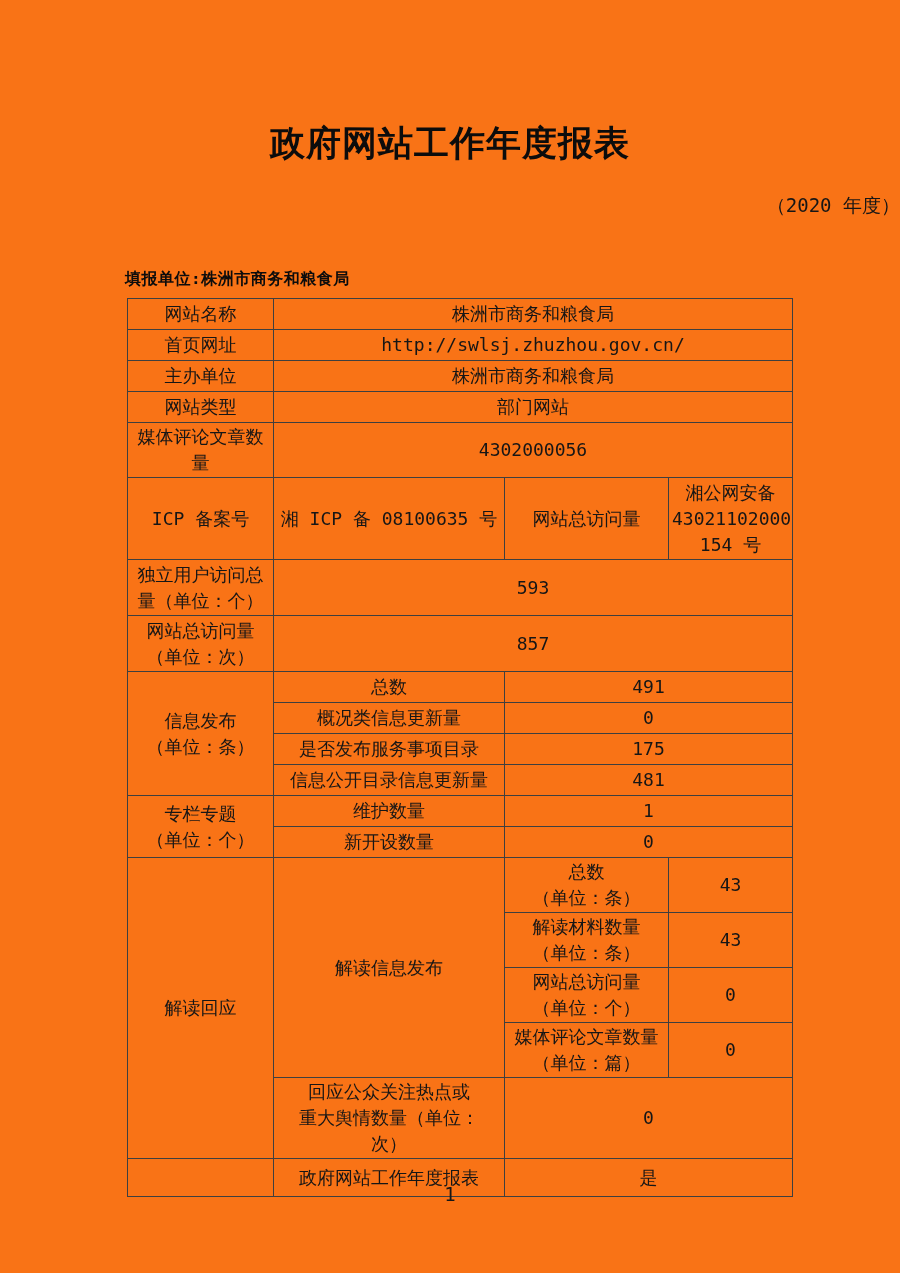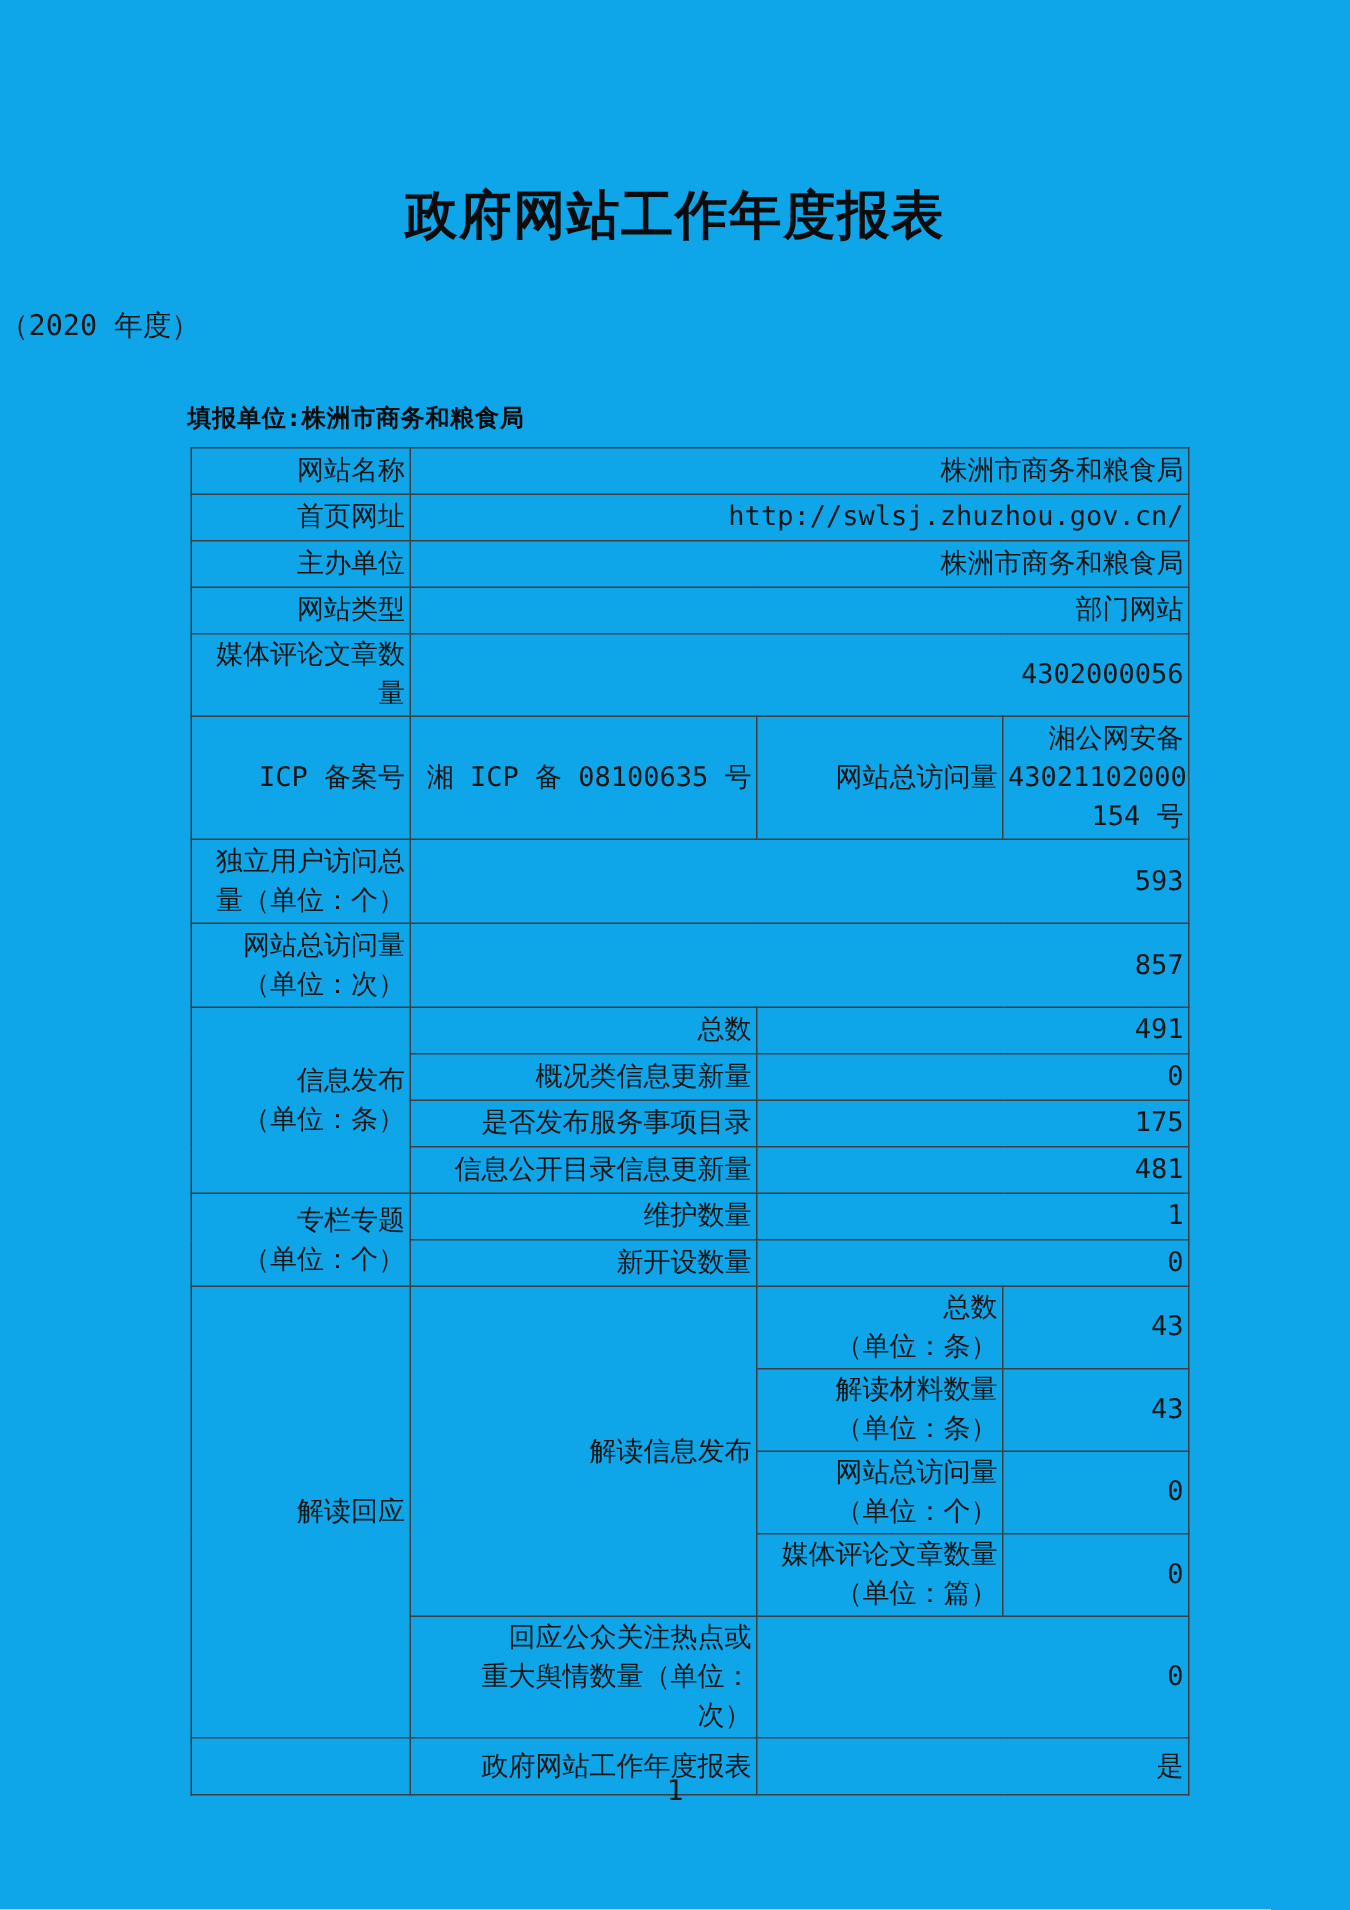--- a/index.html
+++ b/index.html
@@ -5,59 +5,58 @@
   * { margin: 0; padding: 0; box-sizing: border-box; }
   html, body { background: #ffffff; }
   body {
     width: 900px; height: 1273px;
     font-family: "DejaVu Sans Mono", monospace;
     color: #111111;
   }
   .page {
     position: relative;
     width: 900px; height: 1273px;
-    background: #0ea5e9;
+    background: #f97316;
     overflow: hidden;
   }
   .doc-title {
     position: absolute; top: 120px; left: 0; right: 0;
     text-align: center;
     font-family: "Liberation Sans", sans-serif;
     font-weight: 700;
     font-size: 35px;
     letter-spacing: 1px;
     color: #0c0c0c;
   }
   .doc-subtitle {
     position: absolute; top: 193px; left: 0; right: 0;
-    text-align: left;
+    text-align: right;
     font-size: 19px;
     color: #161616;
-    margin-top: 11px;
   }
   .reporting-unit {
     position: absolute; top: 269px; left: 125px;
     font-size: 16px;
     font-weight: 700;
     letter-spacing: 0.5px;
     color: #0c0c0c;
   }
   table.report {
     position: absolute; top: 298px; left: 127px;
     width: 665px;
     border-collapse: collapse;
     table-layout: fixed;
   }
   .col1 { width: 146px; }
   .col2 { width: 231px; }
   .col3 { width: 164px; }
   .col4 { width: 124px; }
   table.report td {
     border: 1px solid #3f3f3f;
-    text-align: right;
+    text-align: center;
     vertical-align: middle;
     font-size: 18px;
     line-height: 26px;
     white-space: pre-line;
     padding: 1px 3px;
     overflow: hidden;
     color: #161616;
   }
   tr.h31 { height: 31px; }
   tr.h82 { height: 82px; }

